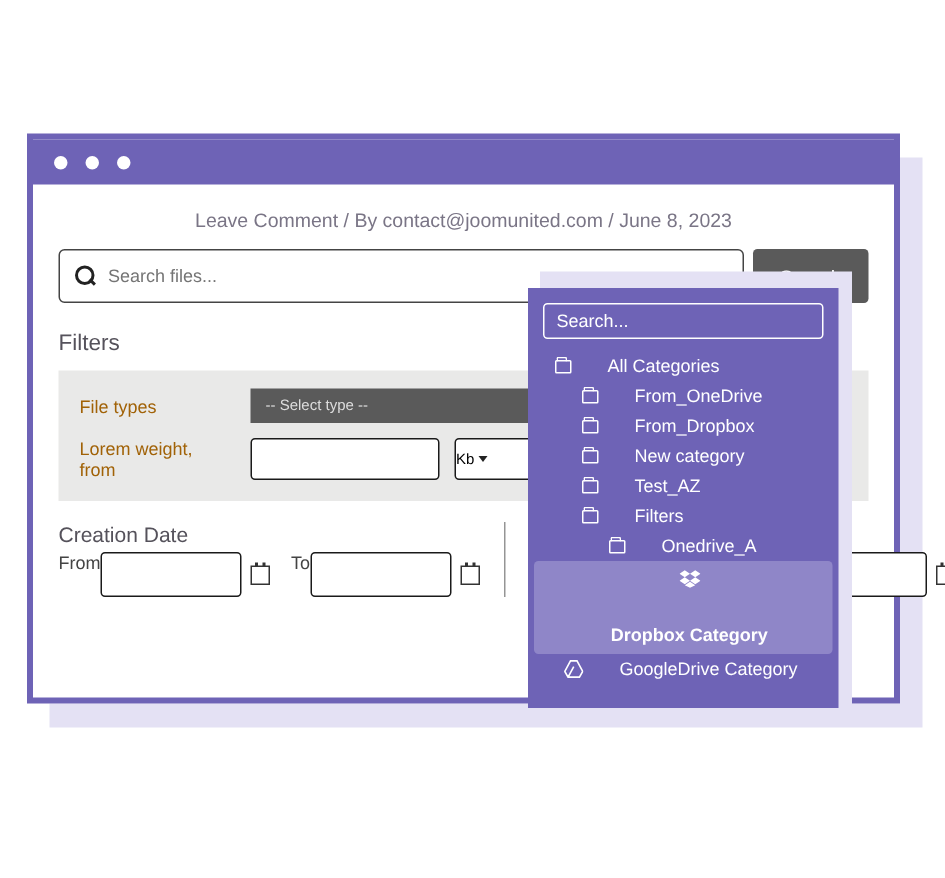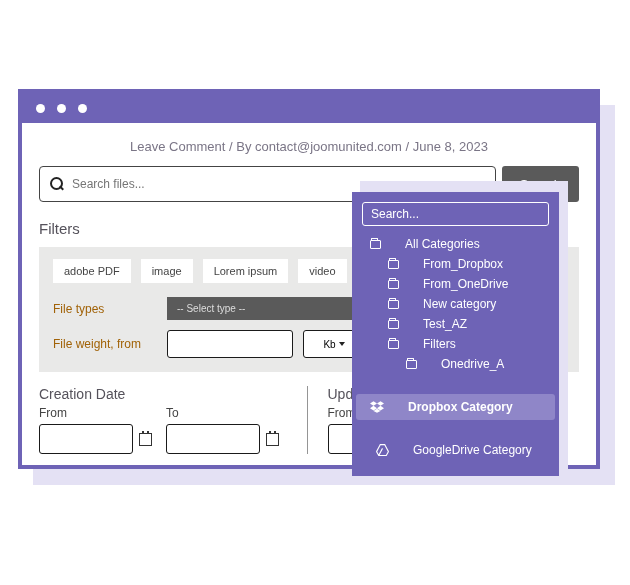--- a/index.html
+++ b/index.html
@@ -20,46 +20,46 @@
 .filters-label { font-size: 15px; color: #55525b; margin-bottom: 10px; }
 .grey-panel { background: #e9e9e8; padding: 12px 14px 14px; }
 .chips { display: flex; gap: 10px; margin-bottom: 14px; }
 .chip { background: #fff; padding: 6px 11px; font-size: 11px; color: #444; }
 .row { display: flex; align-items: center; gap: 14px; margin-bottom: 10px; }
 .row-label { font-size: 12px; color: #a16207; width: 100px; }
 .type-select { flex: 1; background: #5a5a5a; color: #ddd; font-size: 10px; padding: 6px 10px; display: flex; align-items: center; justify-content: space-between; }
 .tri-down { width: 0; height: 0; border-left: 4px solid transparent; border-right: 4px solid transparent; border-top: 5px solid #ddd; }
 .weight-row { display: flex; align-items: center; gap: 10px; }
 .weight-input { width: 126px; height: 28px; border: 1px solid #1a1a1a; border-radius: 3px; background: #fff; }
-.unit-select { width: 62px; height: 28px; border: 1px solid #1a1a1a; border-radius: 3px; background: #fff; display: flex; align-items: center; justify-content: center; font-size: 10px; gap: 3px; }
+.unit-select { width: 62px; height: 28px; border: 1px solid #1a1a1a; border-radius: 3px; background: #fff; display: flex; align-items: center; font-size: 10px; gap: 3px; }
 .unit-select .tri { width: 0; height: 0; border-left: 3px solid transparent; border-right: 3px solid transparent; border-top: 4px solid #222; }
 .date-section { display: flex; margin-top: 14px; gap: 16px; }
 .date-group { flex: 1; }
 .date-group.sep { border-left: 1px solid #959595; padding-left: 20px; }
 .date-title { font-size: 14px; color: #55525b; margin-bottom: 4px; }
 .date-fields { display: flex; gap: 14px; }
-.date-field { display: flex; flex-direction: column; }
+.date-field { display: flex; flex-direction: row; }
 .date-sublabel { font-size: 12px; color: #444; margin-bottom: 4px; }
 .date-input-wrap { display: flex; align-items: center; gap: 6px; }
 .date-input { width: 94px; height: 30px; border: 1.5px solid #1a1a1a; border-radius: 3px; background: #fff; }
 .cal-icon { width: 13px; height: 13px; border: 1.5px solid #333; position: relative; }
 .cal-icon::before, .cal-icon::after { content: ""; position: absolute; width: 2px; height: 3px; background: #333; top: -3px; }
 .cal-icon::before { left: 2px; } .cal-icon::after { right: 2px; }
 
 .shadow-dd { position: absolute; left: 360px; top: 181px; width: 208px; height: 293px; background: #e4e1f4; }
 .dropdown { position: absolute; left: 352px; top: 192px; width: 207px; background: #6e63b6; padding: 10px 10px 16px; color: #fff; font-size: 12px; }
 .dd-search { border: 1px solid #fff; border-radius: 3px; padding: 4px 8px; font-size: 12px; color: #fff; margin-bottom: 8px; }
 .tree { list-style: none; }
 .tree li { display: flex; align-items: center; gap: 24px; padding: 3px 0; }
 .tree .lv1 { padding-left: 8px; }
 .tree .lv2 { padding-left: 26px; }
 .tree .lv3 { padding-left: 44px; }
 .folder { width: 11px; height: 9px; border: 1.2px solid #fff; border-radius: 1px; position: relative; display: inline-block; flex-shrink: 0; }
 .folder::before { content: ""; position: absolute; width: 5px; height: 2px; border: 1.2px solid #fff; border-bottom: none; top: -3px; left: 0; border-radius: 1px 1px 0 0; }
-.selected-row { background: #8f86c8; border-radius: 3px; margin: 20px -6px; padding: 6px 6px 6px 14px !important; font-weight: bold; }
+.selected-row { background: #8f86c8; border-radius: 3px; margin: 0 -6px; padding: 6px 6px 6px 14px !important; font-weight: bold; flex-direction: column; }
 .dropbox-icon { width: 14px; height: 12px; position: relative; flex-shrink: 0; }
 .dropbox-icon svg { display: block; }
 .cloud-icon { width: 14px; height: 9px; flex-shrink: 0; }
 .gdrive-icon { width: 13px; height: 12px; flex-shrink: 0; }
 </style>
 </head>
 <body>
 
 <div class="shadow-box"></div>
 
@@ -78,37 +78,31 @@
       <div class="search-box">
         <span class="mag"></span>
         <input type="text" placeholder="Search files..." style="">
       </div>
       <button class="search-btn">Search</button>
     </div>
 
     <div class="filters-label">Filters</div>
 
     <div class="grey-panel">
-      <div class="chips">
-        <span class="chip">adobe PDF</span>
-        <span class="chip">image</span>
-        <span class="chip">Lorem ipsum</span>
-        <span class="chip">video</span>
-      </div>
 
       <div class="row">
         <span class="row-label">File types</span>
         <div class="type-select">
           <span>-- Select type --</span>
           <span class="tri-down"></span>
         </div>
       </div>
 
       <div class="row" style="margin-bottom:0">
-        <span class="row-label">File weight, from</span>
+        <span class="row-label">Lorem weight, from</span>
         <div class="weight-row">
           <div class="weight-input"></div>
           <div class="unit-select">
             <span>Kb</span>
               <span class="tri"></span>
           </div>
           <span style="font-size:12px;color:#4a4a4d">To</span>
         </div>
       </div>
     </div>
@@ -161,25 +155,25 @@
 
 <div class="dropdown">
   <div class="dd-search">Search...</div>
   <ul class="tree">
     <li class="lv1">
         <span class="folder"></span>
         <span>All Categories</span>
       </li>
     <li class="lv2">
         <span class="folder"></span>
+        <span>From_OneDrive</span>
+      </li>
+    <li class="lv2">
+        <span class="folder"></span>
         <span>From_Dropbox</span>
-      </li>
-    <li class="lv2">
-        <span class="folder"></span>
-        <span>From_OneDrive</span>
       </li>
     <li class="lv2">
         <span class="folder"></span>
         <span>New category</span>
       </li>
     <li class="lv2">
         <span class="folder"></span>
         <span>Test_AZ</span>
       </li>
     <li class="lv2">

